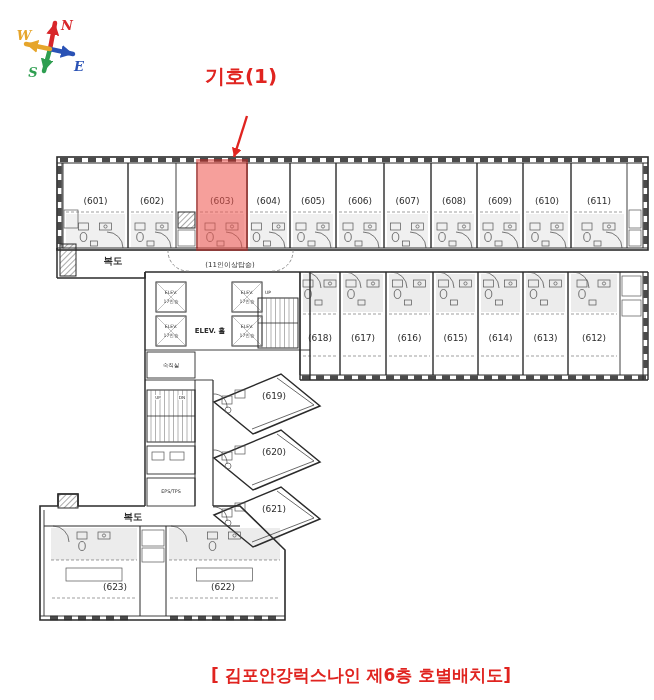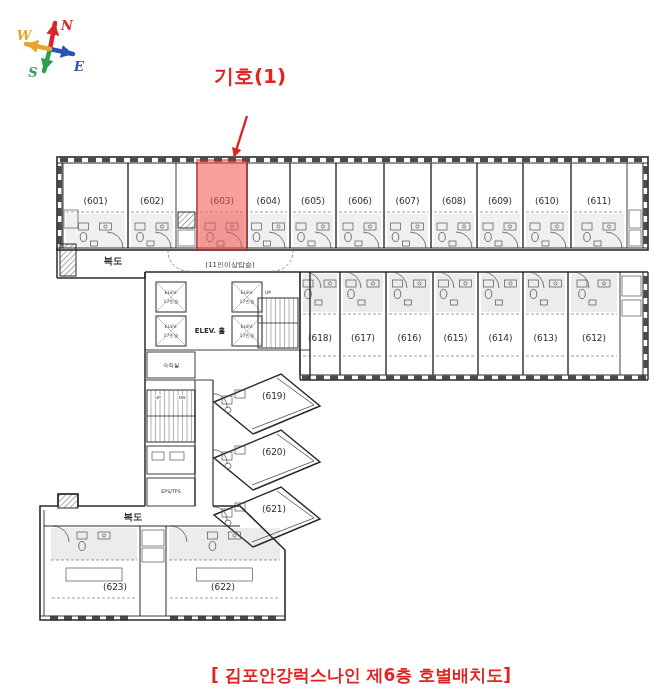--- a/index.html
+++ b/index.html
@@ -1,19 +1,19 @@
 <!DOCTYPE html>
 <html><head>
 <meta charset="utf-8">
 <style>
   html,body{margin:0;padding:0;background:#ffffff;}
   #stage{position:relative;width:654px;height:700px;background:#ffffff;overflow:hidden;
          font-family:"DejaVu Sans","Liberation Sans",sans-serif;}
   #plan-svg{position:absolute;left:0;top:0;}
-  .annotation{position:absolute;left:188px;top:64px;width:124px;text-align:center;
+  .annotation{position:absolute;left:179px;top:64px;width:124px;text-align:center;
               font-weight:bold;font-size:20px;line-height:25px;}
   .caption{position:absolute;left:0;top:664px;width:654px;text-align:center;
            font-weight:bold;font-size:17px;padding-left:34px;}
 </style>
 </head>
 <body>
 
 <div id="stage">
   <svg id="plan-svg" width="654" height="700" viewBox="0 0 654 700">
       <defs>

